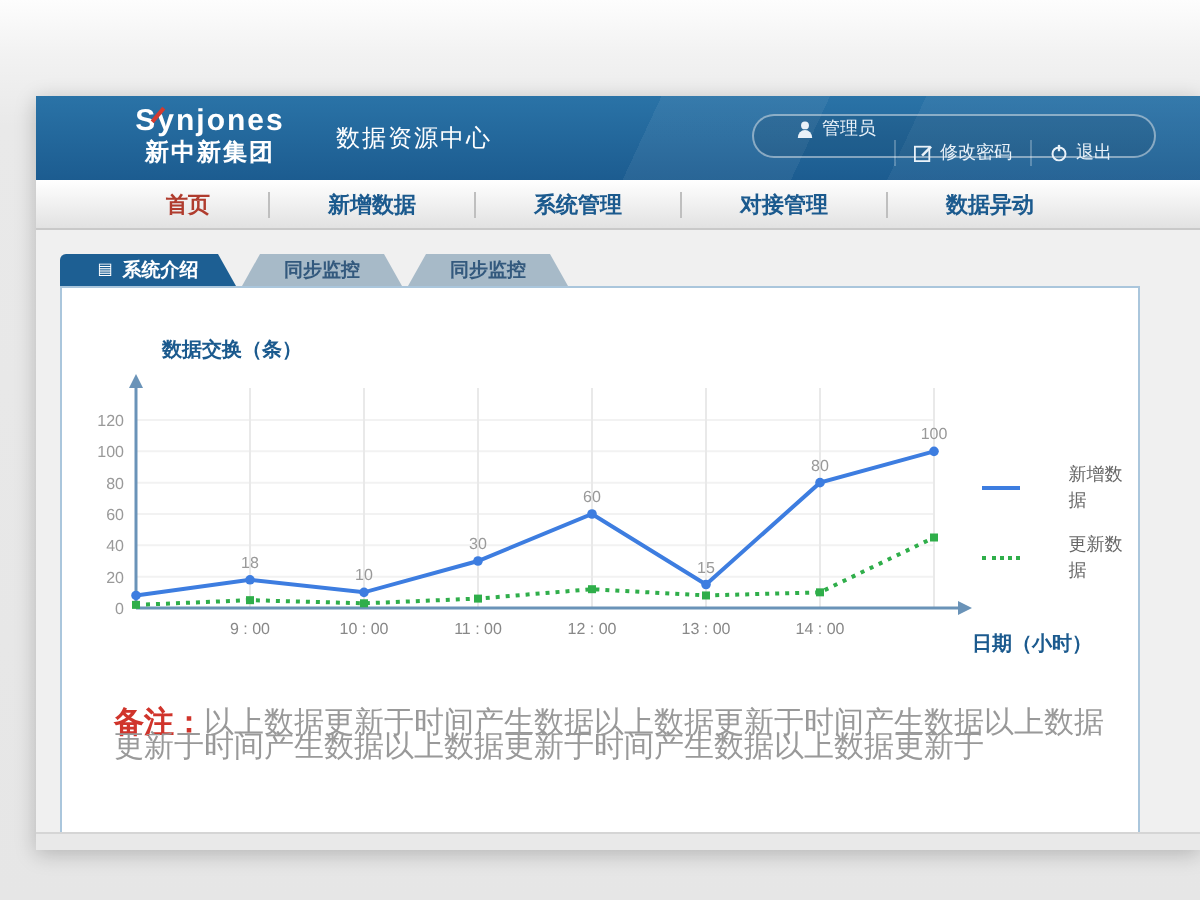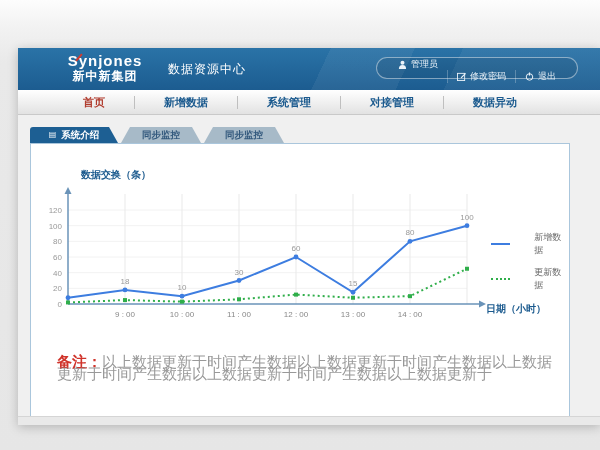--- a/index.html
+++ b/index.html
@@ -51,21 +51,21 @@
   .panel { position:absolute; left:12px; top:28px; width:540px; height:275px;
     background:#fff; border:1px solid #aac6dc; }
 
   .range-legend { position:absolute; right:16px; top:9px; display:flex; gap:16px; }
   .range-opt { display:flex; align-items:center; gap:5px; font-size:9px; color:#555; cursor:pointer; }
   .dot { width:7px; height:7px; border-radius:50%; background:#c0c0c0; }
   .dot.selected { background:#1c3f6e; }
 
   .chart-title { position:absolute; left:18px; top:24px; font-size:10px; font-weight:bold; color:#1b5a8e;margin-left:32px; }
   #chart-svg { position:absolute; left:0; top:0; width:540px; height:185px; }
-  .xaxis-title { position:absolute; left:455px; top:158px; font-size:10px; font-weight:bold; color:#1b5a8e; }
+  .xaxis-title { position:absolute; left:455px; top:171px; font-size:10px; font-weight:bold; color:#1b5a8e; }
 
   .series-legend { position:absolute; left:460px; top:87px; display:flex; flex-direction:column; gap:9px; }
   .series-entry { display:flex; align-items:center; gap:24px; font-size:9px; color:#666; }
   .line-sample { width:20px; border-top-width:2px; }
   .line-sample.solid { border-top-style:solid; border-top-color:#3d7de0; }
   .line-sample.dotted { border-top-style:dotted; border-top-color:#2fae4a; }
 
   .note { position:absolute; left:26px; right:8px; top:212px; font-size:15px; color:#999; line-height:12px; }
   .note .note-label { color:#d0342b; font-weight:bold; }
 

